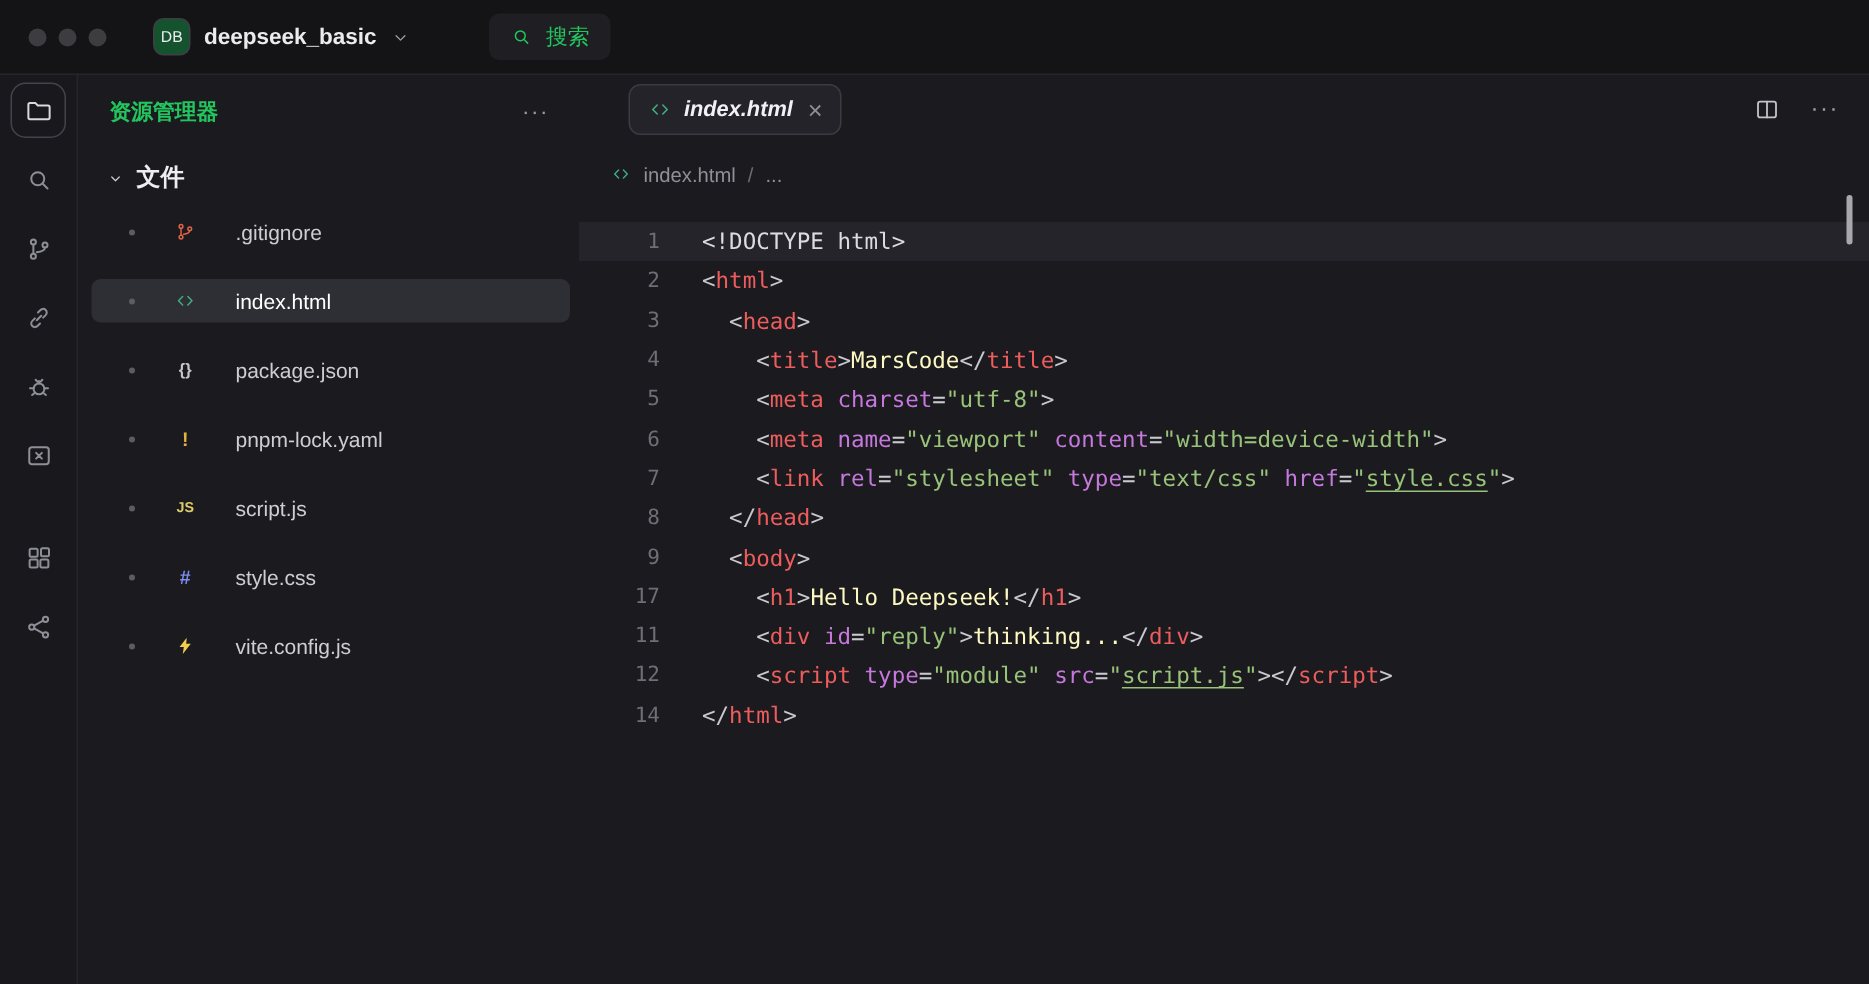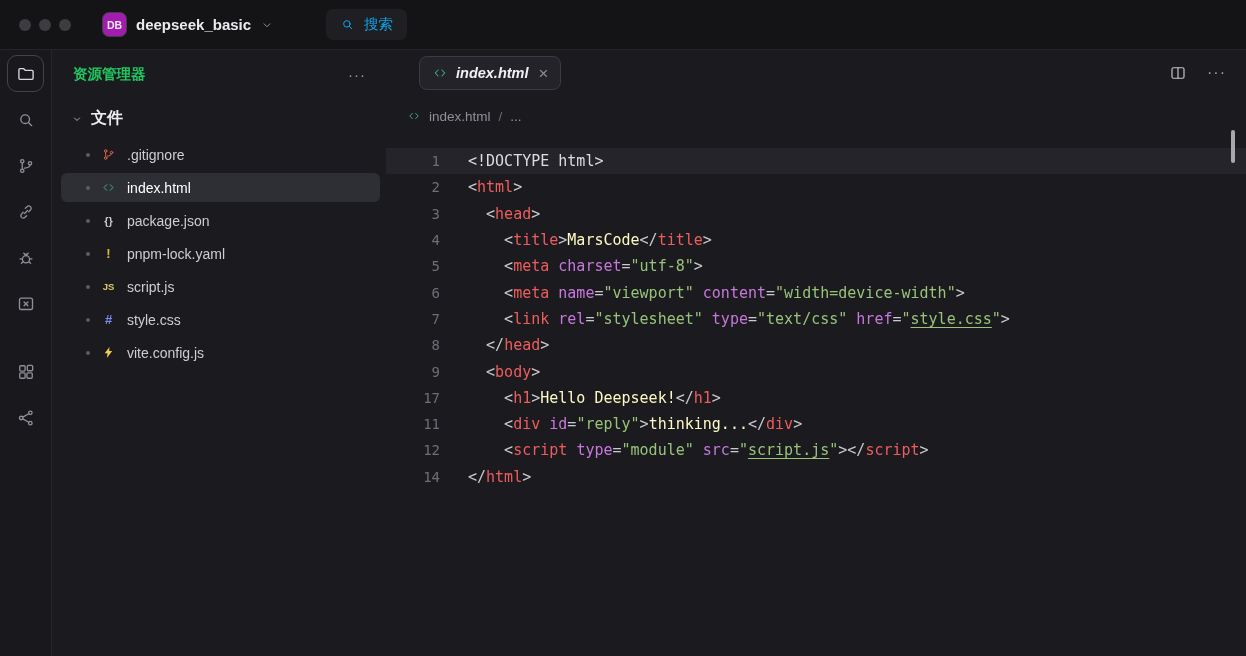--- a/index.html
+++ b/index.html
@@ -14,30 +14,30 @@
   
   .titlebar {
     position: absolute; top: 0; left: 0; right: 0; height: 50px;
     background: #141417; border-bottom: 1px solid #26262a;
     display: flex; align-items: center;
   }
   .traffic-lights { display: flex; gap: 8px; padding-left: 19px; }
   .tl { width: 12px; height: 12px; border-radius: 50%; background: #3d3d41; }
   .project { display: flex; align-items: center; gap: 9px; margin-left: 31px; cursor: pointer; }
   .badge {
-    width: 25px; height: 25px; border-radius: 7px; background: #a21caf; border: 1px solid #3e3e46;
+    width: 25px; height: 25px; border-radius: 7px; background: #14532d; border: 1px solid #3e3e46;
     display: flex; align-items: center; justify-content: center;
-    font-size: 10.5px; font-weight: 700; color: #ececf0;
+    font-size: 10.5px; font-weight: 400; color: #ececf0;
   }
   .project-name { font-size: 15px; font-weight: 700; color: #ebebef; }
   .chev { width: 14px; height: 14px; color: #9a9aa2; display: flex; }
   .search {
     display: flex; align-items: center; gap: 9px; margin-left: 52px;
     background: #1e1e23; border-radius: 7px; padding: 6px 14px;
-    color: #0ea5e9; font-size: 14.5px; cursor: text;
+    color: #22c55e; font-size: 14.5px; cursor: text;
   }
   .search .s-icon { width: 15px; height: 15px; display: flex; }
 
   
   .activitybar {
     position: absolute; top: 50px; left: 0; bottom: 0; width: 52px;
     background: #19191d; border-right: 1px solid #26262a;
     display: flex; flex-direction: column; align-items: center; padding-top: 5px;
   }
   .activity-item {
@@ -55,22 +55,22 @@
     display: flex; align-items: center; justify-content: space-between;
     padding: 15px 20px 16px 20px;
   }
   .sidebar-title { font-size: 14.5px; font-weight: 700; color: #22c55e; }
   .icon-text { color: #9b9ba3; font-size: 15px; letter-spacing: 1px; cursor: pointer; line-height: 1; }
   .section-header { display: flex; align-items: center; gap: 8px; padding: 8px 20px 10px 18px; cursor: pointer; }
   .section-chevron { width: 12px; height: 12px; color: #cfcfd4; display: flex; }
   .section-label { font-size: 16px; font-weight: 700; color: #eeeef2; }
   .file-list { padding-top: 1px; }
   .file-row {
-    height: 29px; margin: 0 6px 4px 8px; border-radius: 6px;
-    display: flex; align-items: center; gap: 10px; padding-left: 25px;
+    height: 29px; margin: 0 6px 17px 8px; border-radius: 6px;
+    display: flex; align-items: center; gap: 25px; padding-left: 25px;
     font-size: 14px; color: #cdcdd2; cursor: pointer; white-space: nowrap;
   }
   .file-row.selected { background: var(--selection-row, #2e2e35); color: #ffffff; }
   .file-dot { width: 4px; height: 4px; border-radius: 50%; background: #5c5c63; flex: none; }
   .file-icon {
     width: 17px; height: 17px; flex: none;
     display: flex; align-items: center; justify-content: center;
     font-size: 11.5px; font-weight: 700;
   }
   .file-icon svg { width: 15px; height: 15px; }

